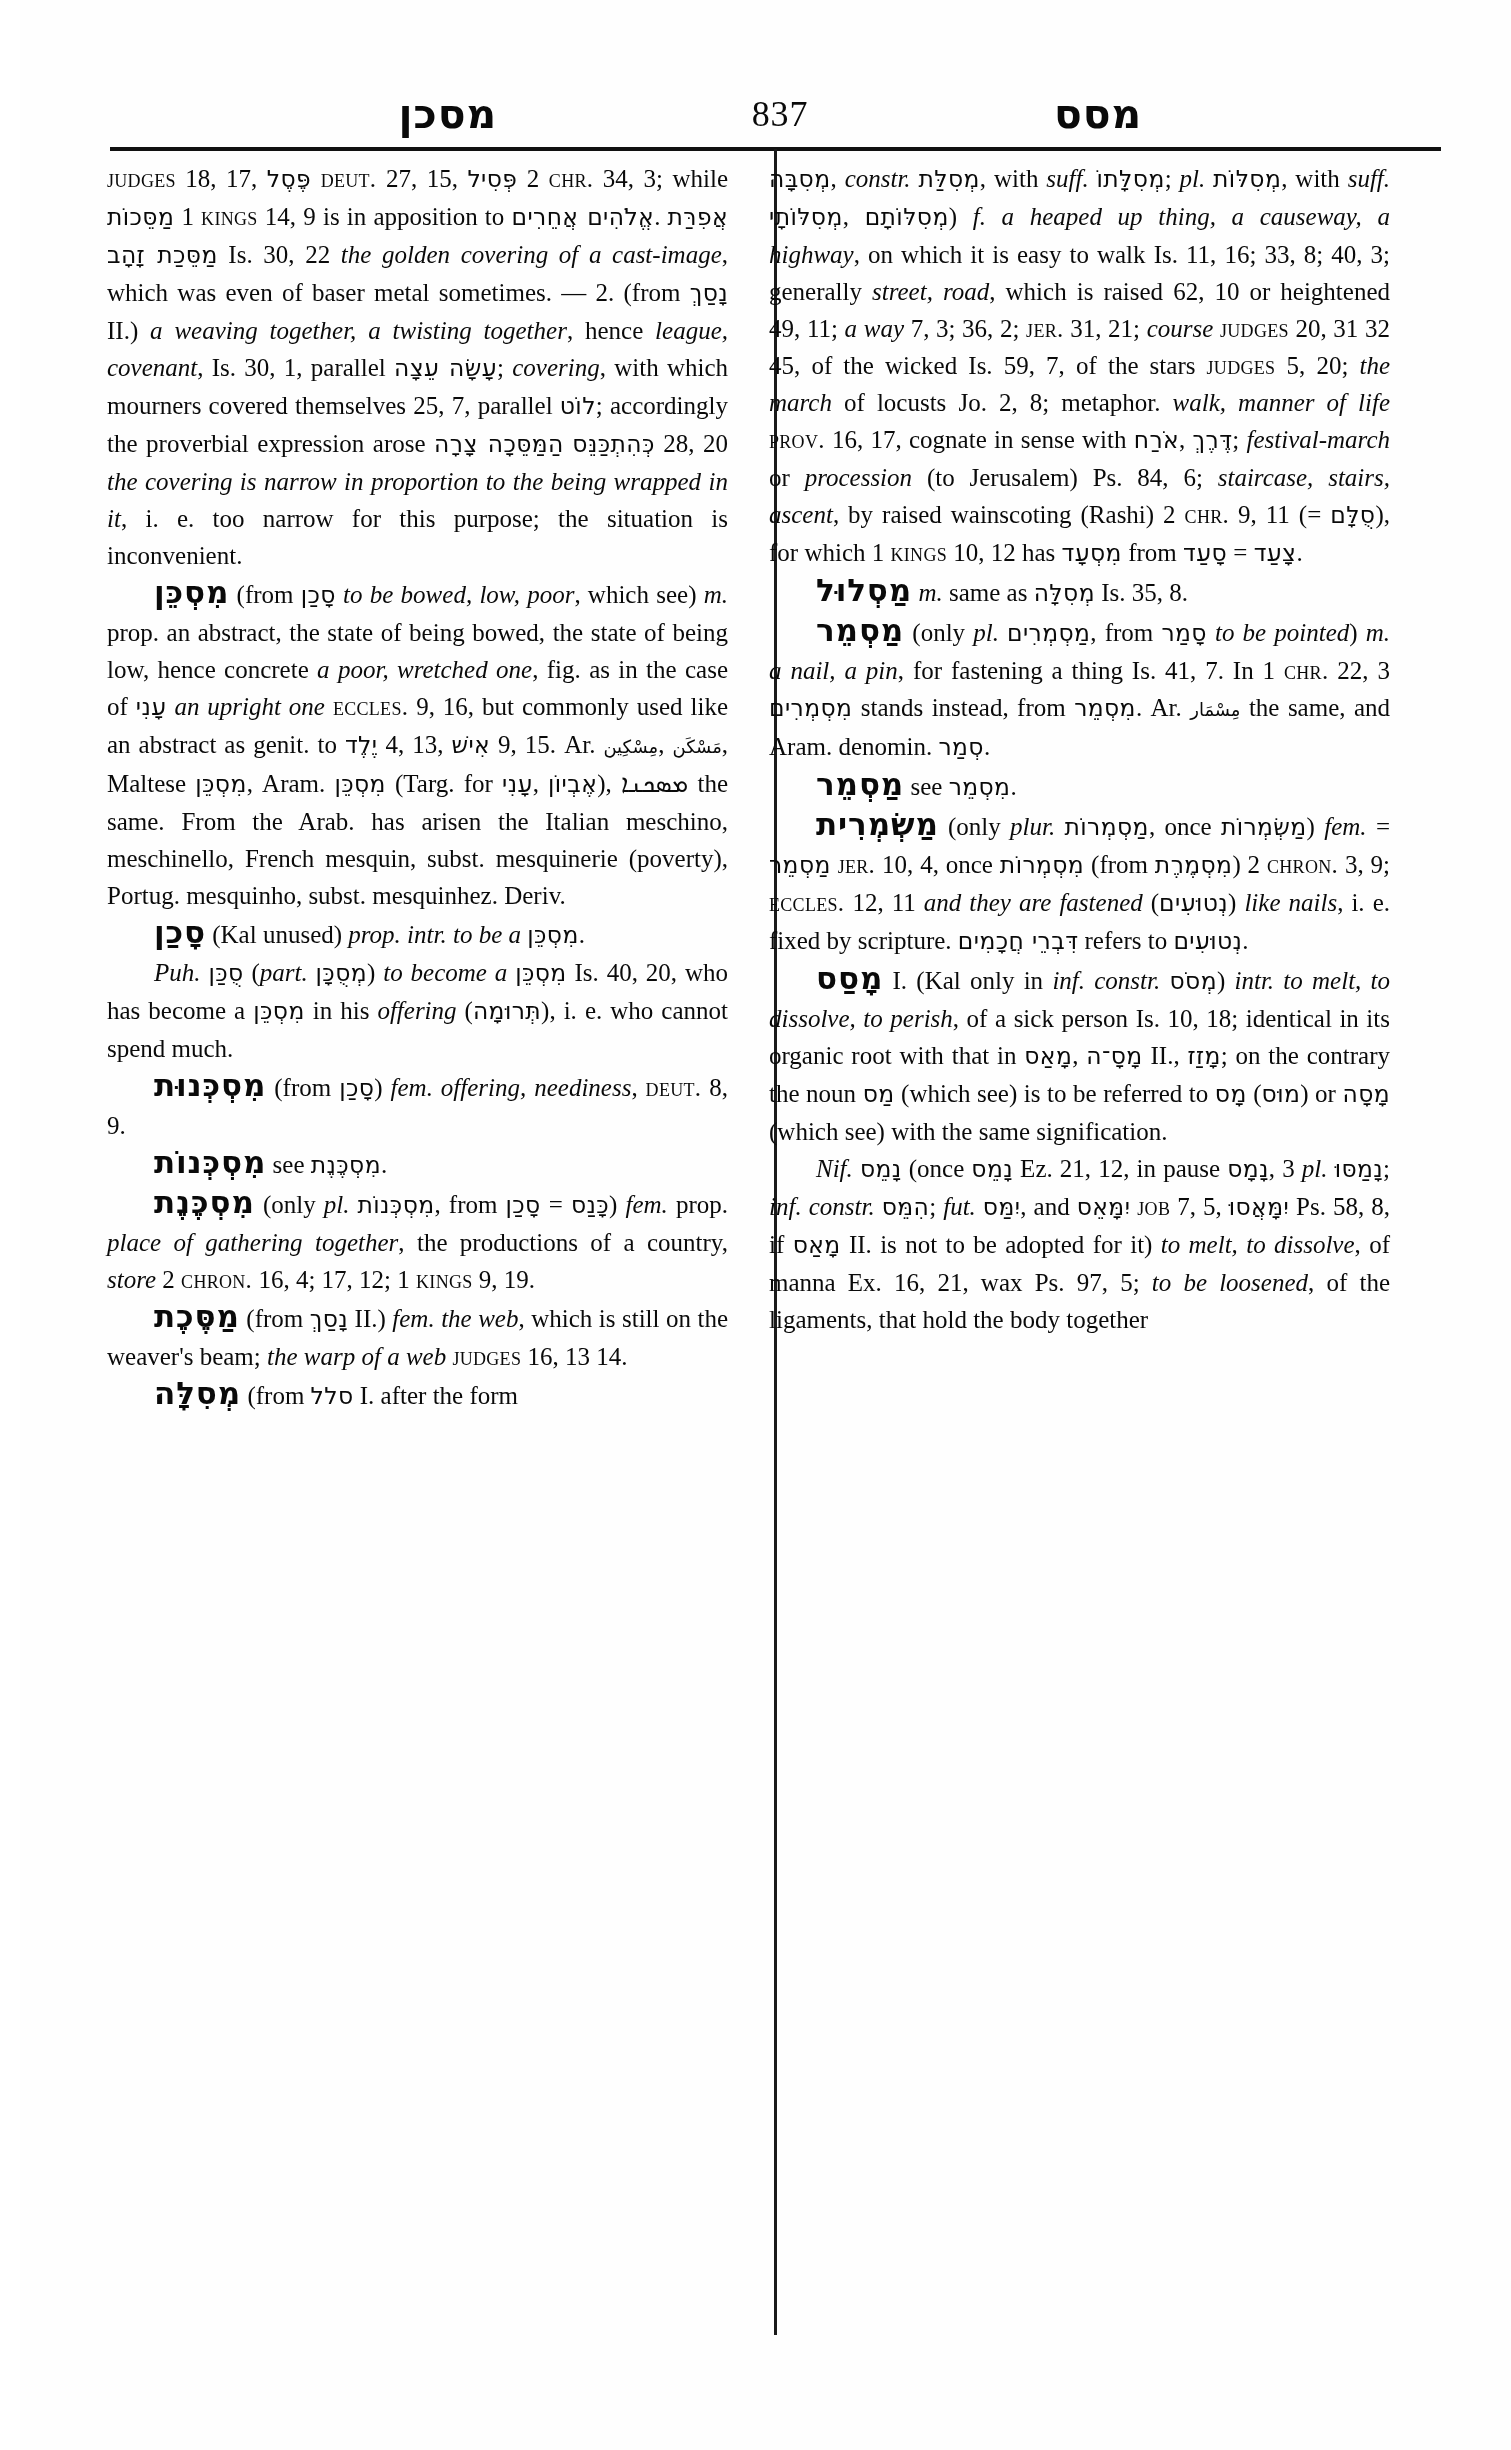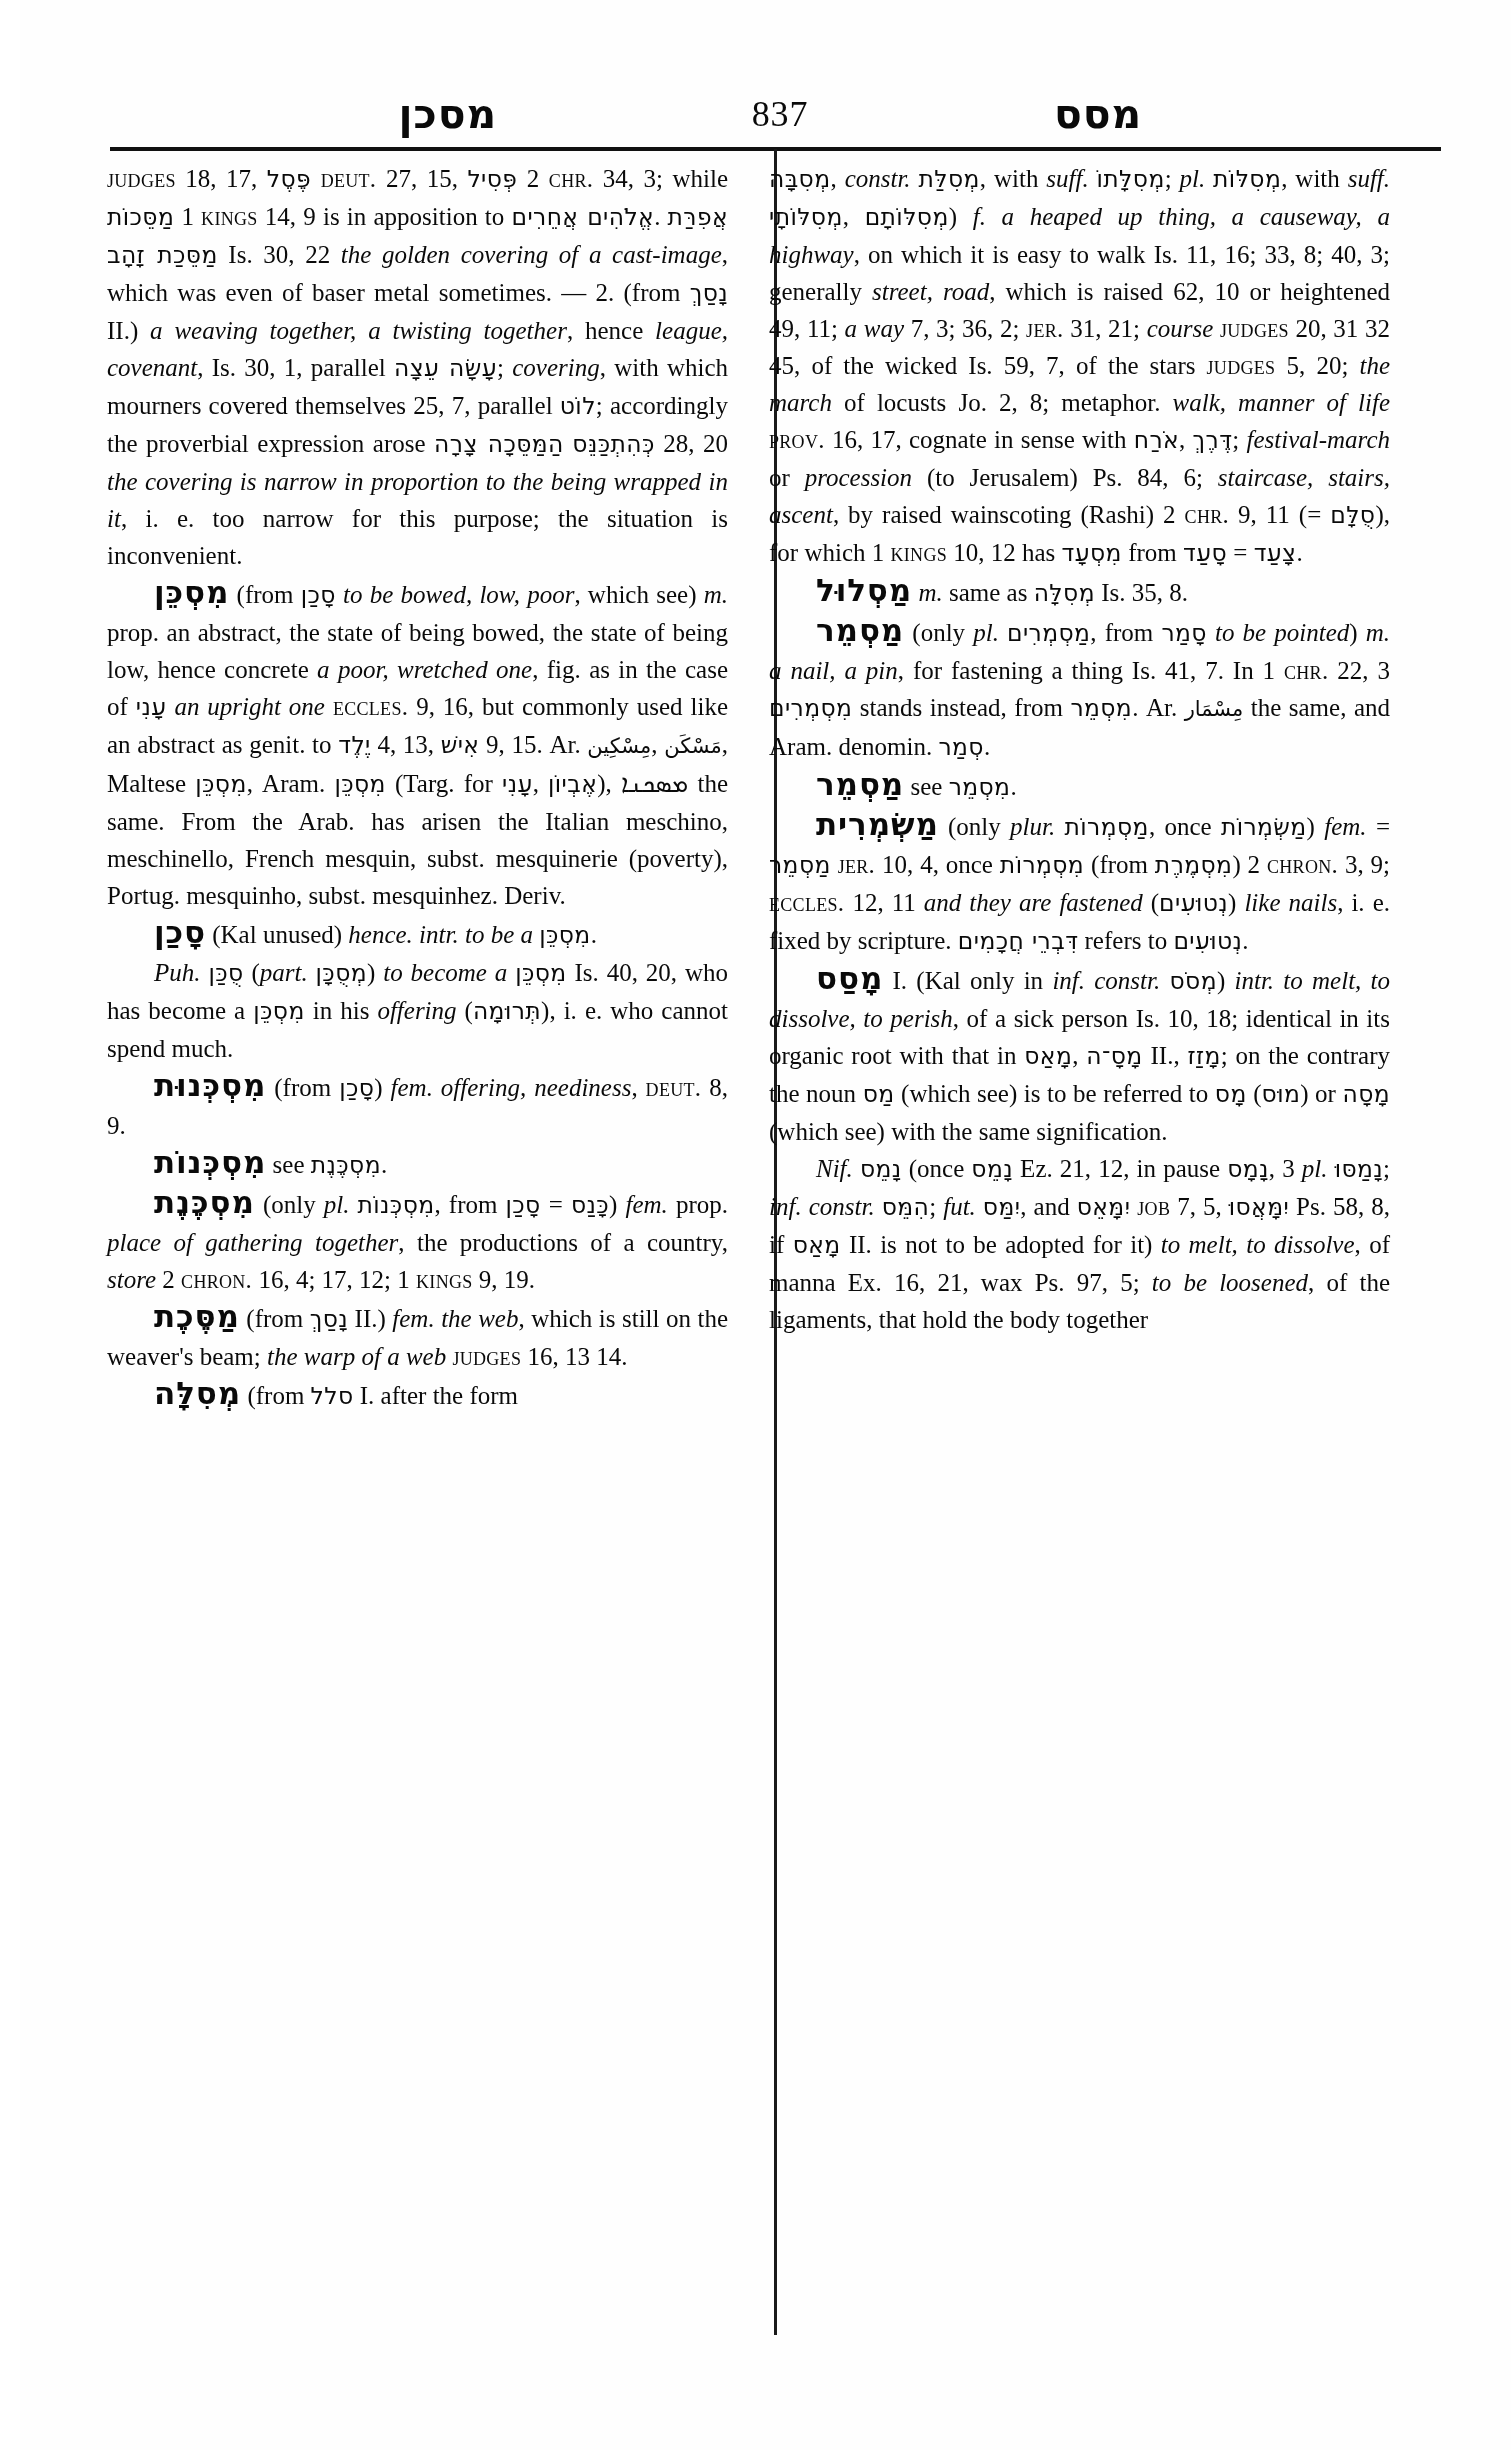--- a/index.html
+++ b/index.html
@@ -116,21 +116,21 @@
     direction: rtl;
     unicode-bidi: isolate;
     font-size: 31px;
     font-weight: 700;
     letter-spacing: 0.9px;
   }
   .arab {
     font-family: "DejaVu Sans", sans-serif;
     direction: rtl;
     unicode-bidi: isolate;
-    font-size: 21px;
+    font-size: 18px;
   }
   .syr {
     font-family: Liberation Sans, sans-serif;
     direction: rtl;
     unicode-bidi: isolate;
     font-size: 25px;
   }
   .it { font-style: italic; }
   .sc {
     font-variant: small-caps;
@@ -150,21 +150,21 @@
     <div class="rh-heb rh-right">מסס</div>
   </div>
 
   <div class="head-rule"></div>
   <div class="col-divider"></div>
 
   <div class="columns">
     <div class="col col-left" id="col-left">
         <p class="cont"><span class="sc">Judges</span><span> 18, 17, </span><span class="heb">פֶּסֶל</span><span> </span><span class="sc">Deut.</span><span> 27, 15, </span><span class="heb">פְּסִיל</span><span> 2 </span><span class="sc">Chr.</span><span> 34, 3; while </span><span class="heb">מַסֵּכוֹת</span><span> 1 </span><span class="sc">Kings</span><span> 14, 9 is in apposition to </span><span class="heb">אֱלֹהִים אֲחֵרִים</span><span>. </span><span class="heb">אֲפִרַּת</span><span> </span><span class="heb">מַסֵּכַת זָהָב</span><span> Is. 30, 22 </span><span class="it">the golden covering of a cast-image</span><span>, which was even of baser metal sometimes. — 2. (from </span><span class="heb">נָסַךְ</span><span> II.) </span><span class="it">a weaving together, a twisting together</span><span>, hence </span><span class="it">league, covenant</span><span>, Is. 30, 1, parallel </span><span class="heb">עָשָׂה עֵצָה</span><span>; </span><span class="it">covering</span><span>, with which mourners covered themselves 25, 7, parallel </span><span class="heb">לוֹט</span><span>; accordingly the proverbial expression arose </span><span class="heb">הַמַּסֵּכָה צָרָה</span><span> </span><span class="heb">כְּהִתְכַּנֵּס</span><span> 28, 20 </span><span class="it">the covering is narrow in proportion to the being wrapped in it</span><span>, i. e. too narrow for this purpose; the situation is inconvenient.</span></p>
         <p class="entry entry"><span class="heb-big">מִסְכֵּן</span><span> (from </span><span class="heb">סָכַן</span><span> </span><span class="it">to be bowed, low, poor</span><span>, which see) </span><span class="it">m.</span><span> prop. an abstract, the state of being bowed, the state of being low, hence concrete </span><span class="it">a poor, wretched one</span><span>, fig. as in the case of </span><span class="heb">עָנִי</span><span> </span><span class="it">an upright one</span><span> </span><span class="sc">Eccles.</span><span> 9, 16, but commonly used like an abstract as genit. to </span><span class="heb">יֶלֶד</span><span> 4, 13, </span><span class="heb">אִישׁ</span><span> 9, 15. Ar. </span><span class="arab">مِسْكِين</span><span>, </span><span class="arab">مَسْكَن</span><span>, Maltese </span><span class="heb">מִסְכֵּן</span><span>, Aram. </span><span class="heb">מִסְכֵּן</span><span> (Targ. for </span><span class="heb">עָנִי</span><span>, </span><span class="heb">אֶבְיוֹן</span><span>), </span><span class="syr">ܡܣܟܢܐ</span><span> the same. From the Arab. has arisen the Italian meschino, meschinello, French mesquin, subst. mesquinerie (poverty), Portug. mesquinho, subst. mesquinhez. Deriv.</span></p>
-        <p class="entry entry"><span class="heb-big">סָכַן</span><span> (Kal unused) </span><span class="it">hence. intr. to be a</span><span> </span><span class="heb">מִסְכֵּן</span><span>.</span></p>
+        <p class="entry entry"><span class="heb-big">סָכַן</span><span> (Kal unused) </span><span class="it">prop. intr. to be a</span><span> </span><span class="heb">מִסְכֵּן</span><span>.</span></p>
         <p class="entry entry"><span class="it">Puh.</span><span> </span><span class="heb">סֻכַּן</span><span> (</span><span class="it">part.</span><span> </span><span class="heb">מְסֻכָּן</span><span>) </span><span class="it">to become a</span><span> </span><span class="heb">מִסְכֵּן</span><span> Is. 40, 20, who has become a </span><span class="heb">מִסְכֵּן</span><span> in his </span><span class="it">offering</span><span> (</span><span class="heb">תְּרוּמָה</span><span>), i. e. who cannot spend much.</span></p>
         <p class="entry entry"><span class="heb-big">מִסְכְּנוּת</span><span> (from </span><span class="heb">סָכַן</span><span>) </span><span class="it">fem. offering, neediness</span><span>, </span><span class="sc">Deut.</span><span> 8, 9.</span></p>
         <p class="entry entry"><span class="heb-big">מִסְכְּנוֹת</span><span> see </span><span class="heb">מִסְכֶּנֶת</span><span>.</span></p>
         <p class="entry entry"><span class="heb-big">מִסְכֶּנֶת</span><span> (only </span><span class="it">pl.</span><span> </span><span class="heb">מִסְכְּנוֹת</span><span>, from </span><span class="heb">סָכַן</span><span> = </span><span class="heb">כָּנַס</span><span>) </span><span class="it">fem.</span><span> prop. </span><span class="it">place of gathering together</span><span>, the productions of a country, </span><span class="it">store</span><span> 2 </span><span class="sc">Chron.</span><span> 16, 4; 17, 12; 1 </span><span class="sc">Kings</span><span> 9, 19.</span></p>
         <p class="entry entry"><span class="heb-big">מַסֶּכֶת</span><span> (from </span><span class="heb">נָסַךְ</span><span> II.) </span><span class="it">fem. the web</span><span>, which is still on the weaver's beam; </span><span class="it">the warp of a web</span><span> </span><span class="sc">Judges</span><span> 16, 13 14.</span></p>
         <p class="entry entry"><span class="heb-big">מְסִלָּה</span><span> (from </span><span class="heb">סלל</span><span> I. after the form</span></p>
       </div>
     <div class="col col-right" id="col-right">
         <p class="cont"><span class="heb">מְסִבָּה</span><span>, </span><span class="it">constr.</span><span> </span><span class="heb">מְסִלַּת</span><span>, with </span><span class="it">suff.</span><span> </span><span class="heb">מְסִלָּתוֹ</span><span>; </span><span class="it">pl.</span><span> </span><span class="heb">מְסִלּוֹת</span><span>, with </span><span class="it">suff.</span><span> </span><span class="heb">מְסִלּוֹתָי</span><span>, </span><span class="heb">מְסִלּוֹתָם</span><span>) </span><span class="it">f. a heaped up thing, a causeway, a highway</span><span>, on which it is easy to walk Is. 11, 16; 33, 8; 40, 3; generally </span><span class="it">street, road</span><span>, which is raised 62, 10 or heightened 49, 11; </span><span class="it">a way</span><span> 7, 3; 36, 2; </span><span class="sc">Jer.</span><span> 31, 21; </span><span class="it">course</span><span> </span><span class="sc">Judges</span><span> 20, 31 32 45, of the wicked Is. 59, 7, of the stars </span><span class="sc">Judges</span><span> 5, 20; </span><span class="it">the march</span><span> of locusts Jo. 2, 8; metaphor. </span><span class="it">walk, manner of life</span><span> </span><span class="sc">Prov.</span><span> 16, 17, cognate in sense with </span><span class="heb">אֹרַח</span><span>, </span><span class="heb">דֶּרֶךְ</span><span>; </span><span class="it">festival-march</span><span> or </span><span class="it">procession</span><span> (to Jerusalem) Ps. 84, 6; </span><span class="it">staircase, stairs, ascent</span><span>, by raised wainscoting (Rashi) 2 </span><span class="sc">Chr.</span><span> 9, 11 (= </span><span class="heb">סֻלָּם</span><span>), for which 1 </span><span class="sc">Kings</span><span> 10, 12 has </span><span class="heb">מִסְעָד</span><span> from </span><span class="heb">סָעַד</span><span> = </span><span class="heb">צָעַד</span><span>.</span></p>
         <p class="entry entry"><span class="heb-big">מַסְלוּל</span><span> </span><span class="it">m.</span><span> same as </span><span class="heb">מְסִלָּה</span><span> Is. 35, 8.</span></p>

